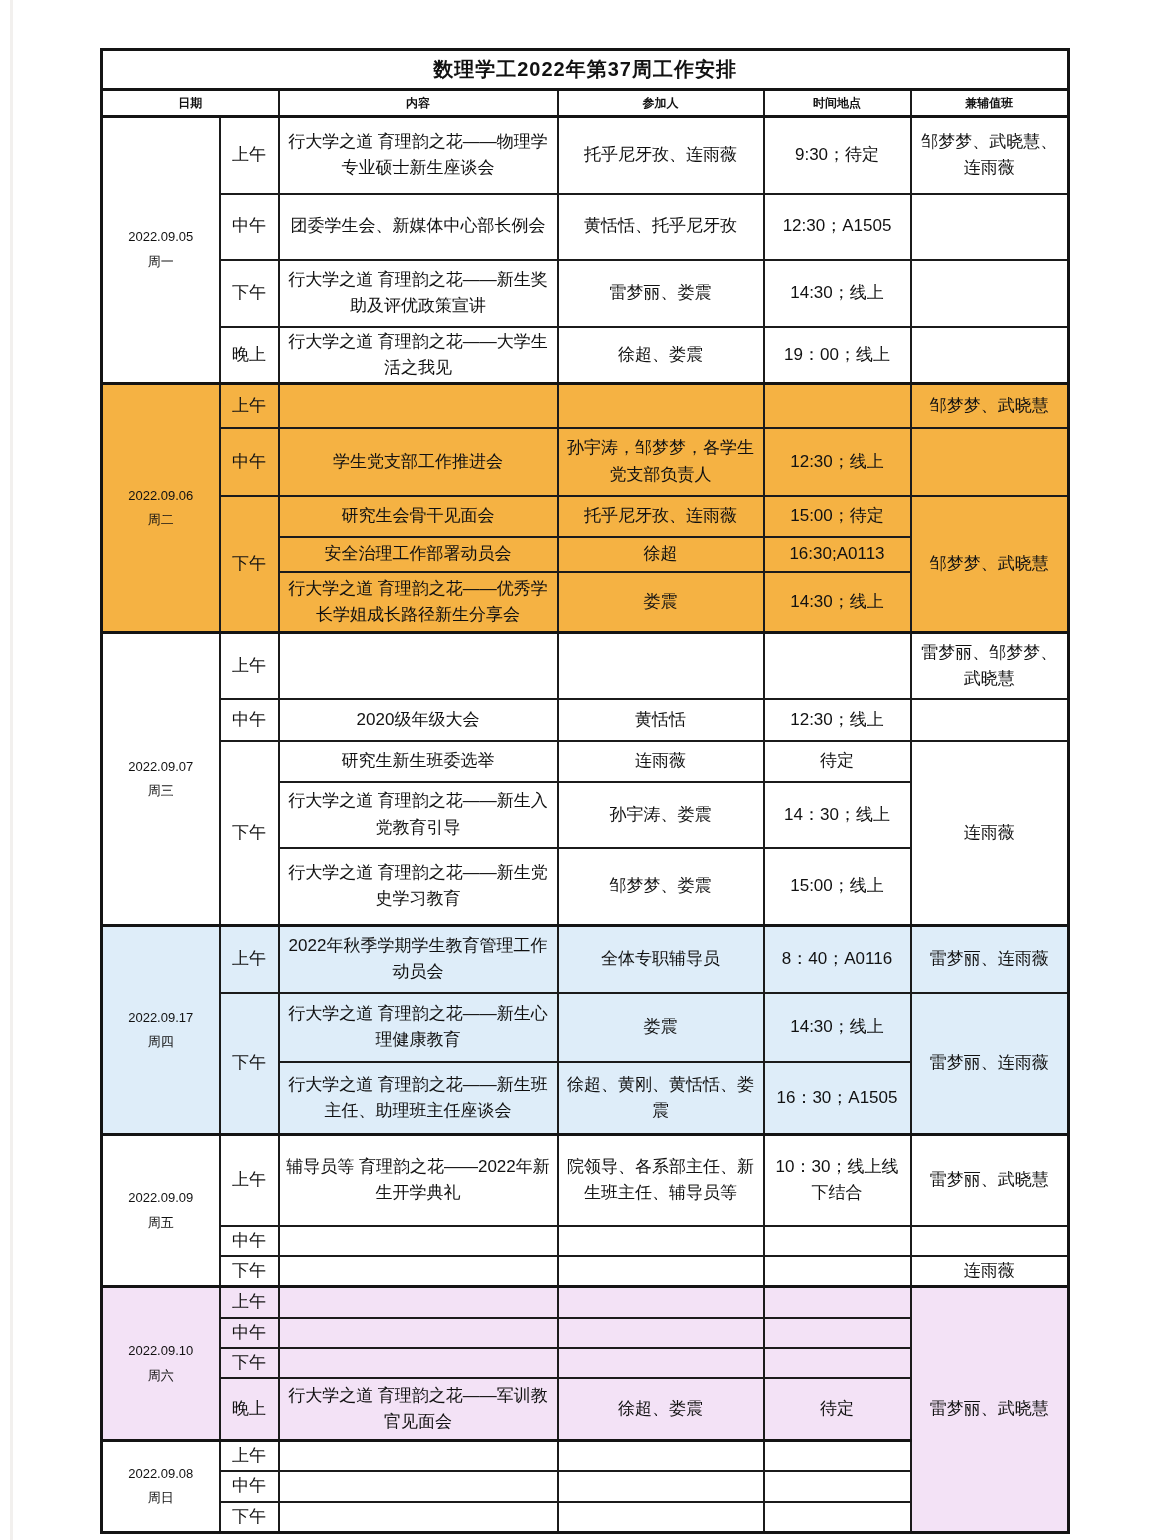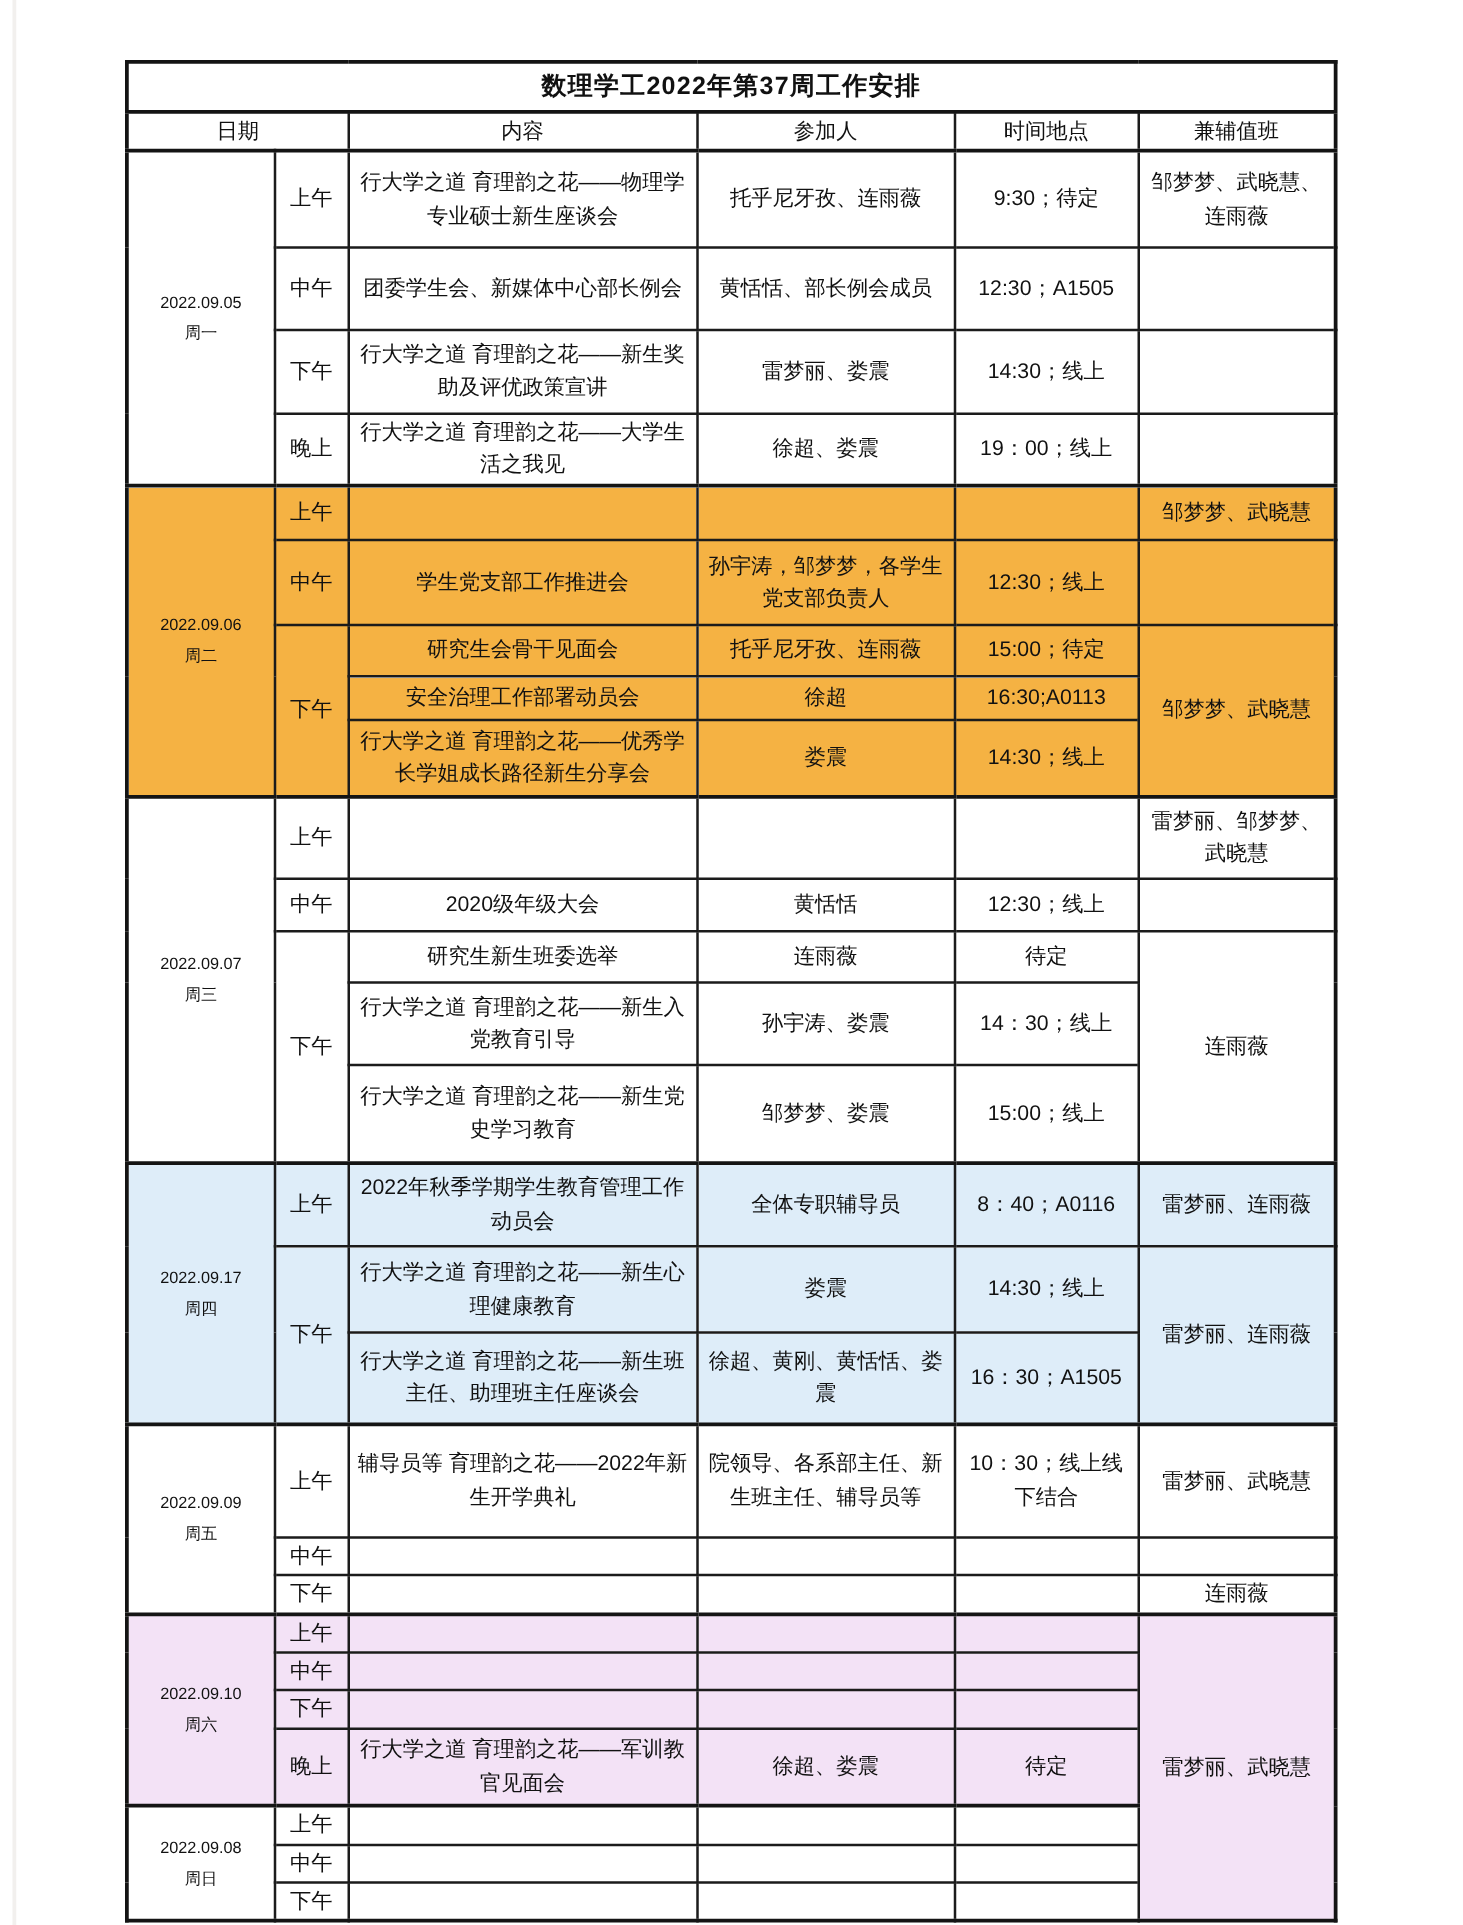--- a/index.html
+++ b/index.html
@@ -17,21 +17,21 @@
     border:2px solid #1b1b1b;
     text-align:center;vertical-align:middle;
     padding:1px 4px;overflow:hidden;
     font-size:17px;line-height:1.55;font-weight:normal;
     word-break:break-all;
   }
   .title-cell{
     font-size:20px;font-weight:bold;letter-spacing:1px;
     border-bottom:3px solid #141414;
   }
-  tr.hdr th{font-weight:normal;font-size:17px;border-bottom:3px solid #141414;}
+  tr.hdr th{font-weight:bold;font-size:12px;border-bottom:3px solid #141414;}
   .c-date{font-size:13px;font-weight:normal;line-height:1.9;}
   .bg-orange td{background:#F5B243;}
   .bg-blue td{background:#DEEDF9;}
   .bg-pink td{background:#F3E2F6;}
   td.bg-pink{background:#F3E2F6;}
   td.bg-white{background:#ffffff;}
   tr.ds>td{border-top:3px solid #141414;}
 </style>
 </head>
 <body>
@@ -68,21 +68,21 @@
     </td>
     <td>上午</td>
     <td>行大学之道 育理韵之花——物理学专业硕士新生座谈会</td>
     <td>托乎尼牙孜、连雨薇</td>
     <td>9:30；待定</td>
     <td>邹梦梦、武晓慧、连雨薇</td>
   </tr>
   <tr style="height:66px">
     <td>中午</td>
     <td>团委学生会、新媒体中心部长例会</td>
-    <td>黄恬恬、部长例会成员</td>
+    <td>黄恬恬、托乎尼牙孜</td>
     <td>12:30；A1505</td>
     <td></td>
   </tr>
   <tr style="height:67px">
     <td>下午</td>
     <td>行大学之道 育理韵之花——新生奖助及评优政策宣讲</td>
     <td>雷梦丽、娄震</td>
     <td>14:30；线上</td>
     <td></td>
   </tr>

